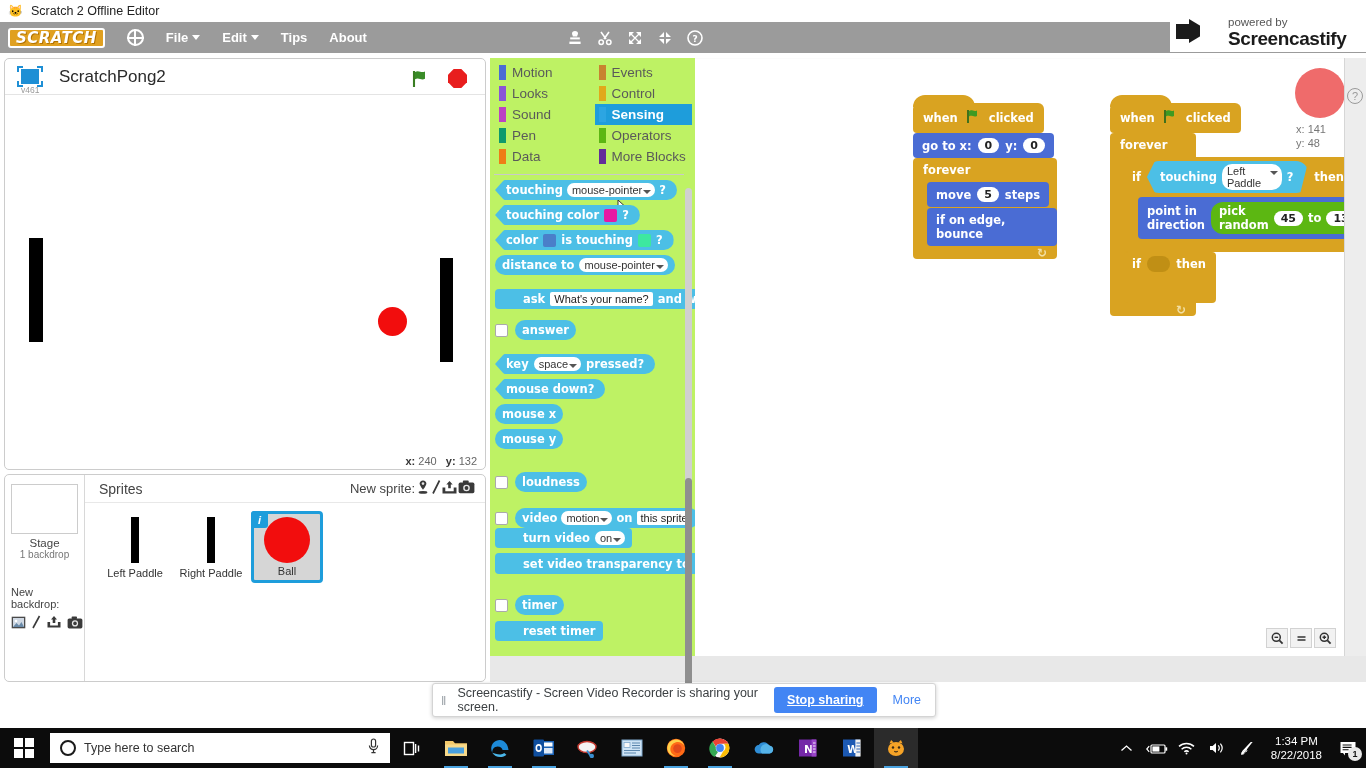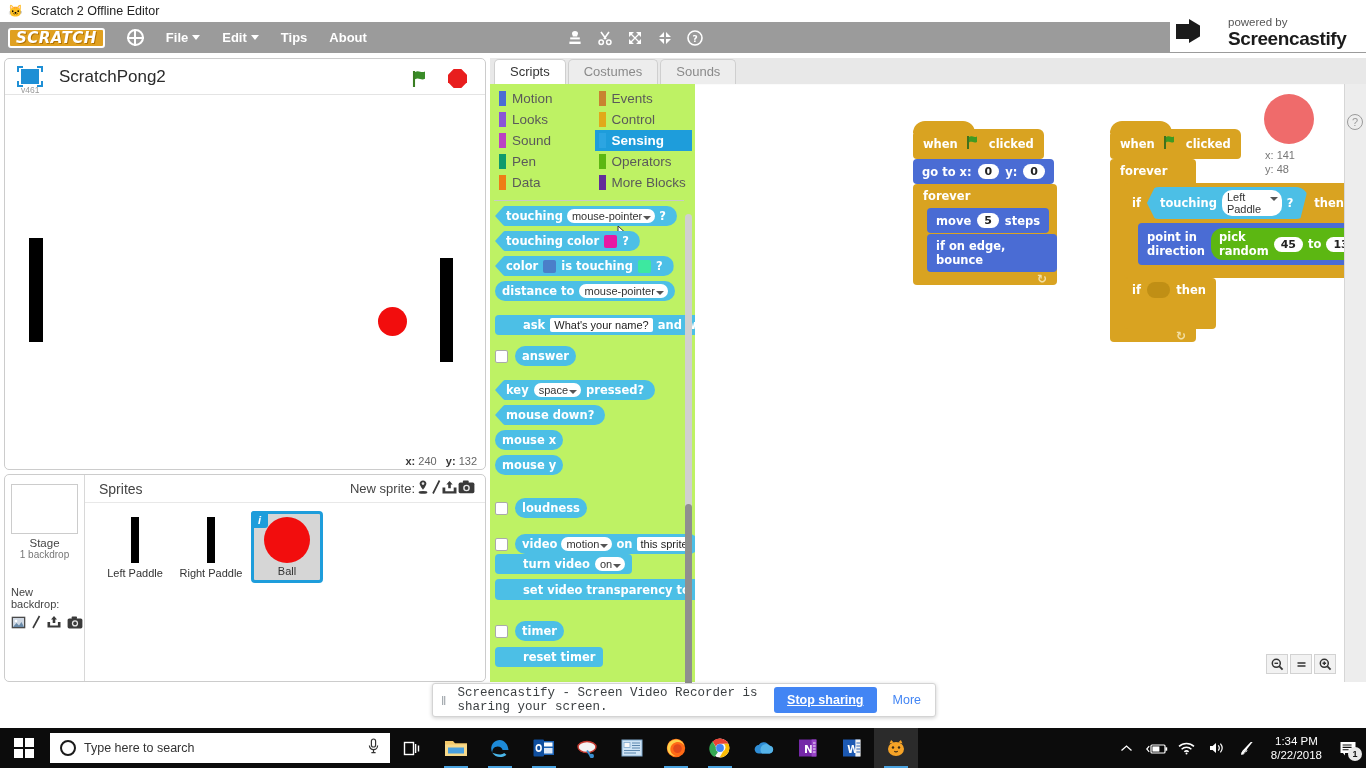--- a/index.html
+++ b/index.html
@@ -237,21 +237,21 @@
     background: #8f8f8f; border-radius: 4px;
   }
 
   
   .scripts {
     flex: 1; position: relative; background: #fff;
     background-image: linear-gradient(#fbfbfb 1px, transparent 1px);
     overflow: hidden;
   }
   .sprite-info {
-    position: absolute; right: 41px; top: 10px; width: 72px; text-align: center;
+    position: absolute; right: 10px; top: 10px; width: 72px; text-align: center;
   }
   .sprite-info .ic {
     width: 50px; height: 50px; border-radius: 50%; background: #ef6b6b; margin: 0 auto 4px;
   }
   .sprite-info .co { font-size: 11px; color: #777; text-align: left; padding-left: 12px; line-height: 14px; }
   .help-side {
     position: absolute; right: 0; top: 0; width: 22px; height: 100%;
     background: #ededed; border-left: 1px solid #d6d6d6;
   }
   .help-q {
@@ -301,21 +301,21 @@
   .flagico { display: inline-block; }
 
   
   .sharebar {
     position: absolute; left: 432px; top: 683px; width: 504px; height: 34px;
     background: #fff; border: 1px solid #d4d4d4; border-radius: 3px;
     display: flex; align-items: center; padding: 0 8px; gap: 10px;
     box-shadow: 0 1px 4px rgba(0,0,0,.2); z-index: 5;
   }
   .pause-ic { color: #9aa0a6; font-size: 13px; letter-spacing: 1px; }
-  .share-txt { font-size: 12.5px; color: #3c4043; flex: 1; font-family: Liberation Mono, monospace; }
+  .share-txt { font-size: 12.5px; color: #3c4043; flex: 1; }
   .stop-sharing {
     background: #4285f4; color: #fff; font-size: 12.5px; font-weight: bold;
     padding: 6px 13px; border-radius: 3px; text-decoration: underline;
   }
   .hide-btn { color: #4285f4; font-size: 12.5px; padding: 0 6px; }
 
   
   .taskbar {
     position: absolute; left: 0; bottom: 0; width: 1366px; height: 40px;
     background: #0c0c0c; display: flex; align-items: center;
@@ -536,25 +536,20 @@
           <div class="thumb">
             <div style="width:46px;height:46px;border-radius:50%;background:#f20d0d;"></div>
           </div>
           <div class="cap">Ball</div>
         </div>
       </div>
     </div>
   </div>
 
   <div class="editor">
-    <div class="tabs">
-      <div class="tab active">Scripts</div>
-      <div class="tab">Costumes</div>
-      <div class="tab">Sounds</div>
-    </div>
 
     <div class="editor-body">
 
       <div class="palette">
         <div class="cat-grid">
           <div class="cat">
               <span class="swatch" style="background:#4a6cd4"></span>
               <span>Motion</span>
             </div>
           <div class="cat">

